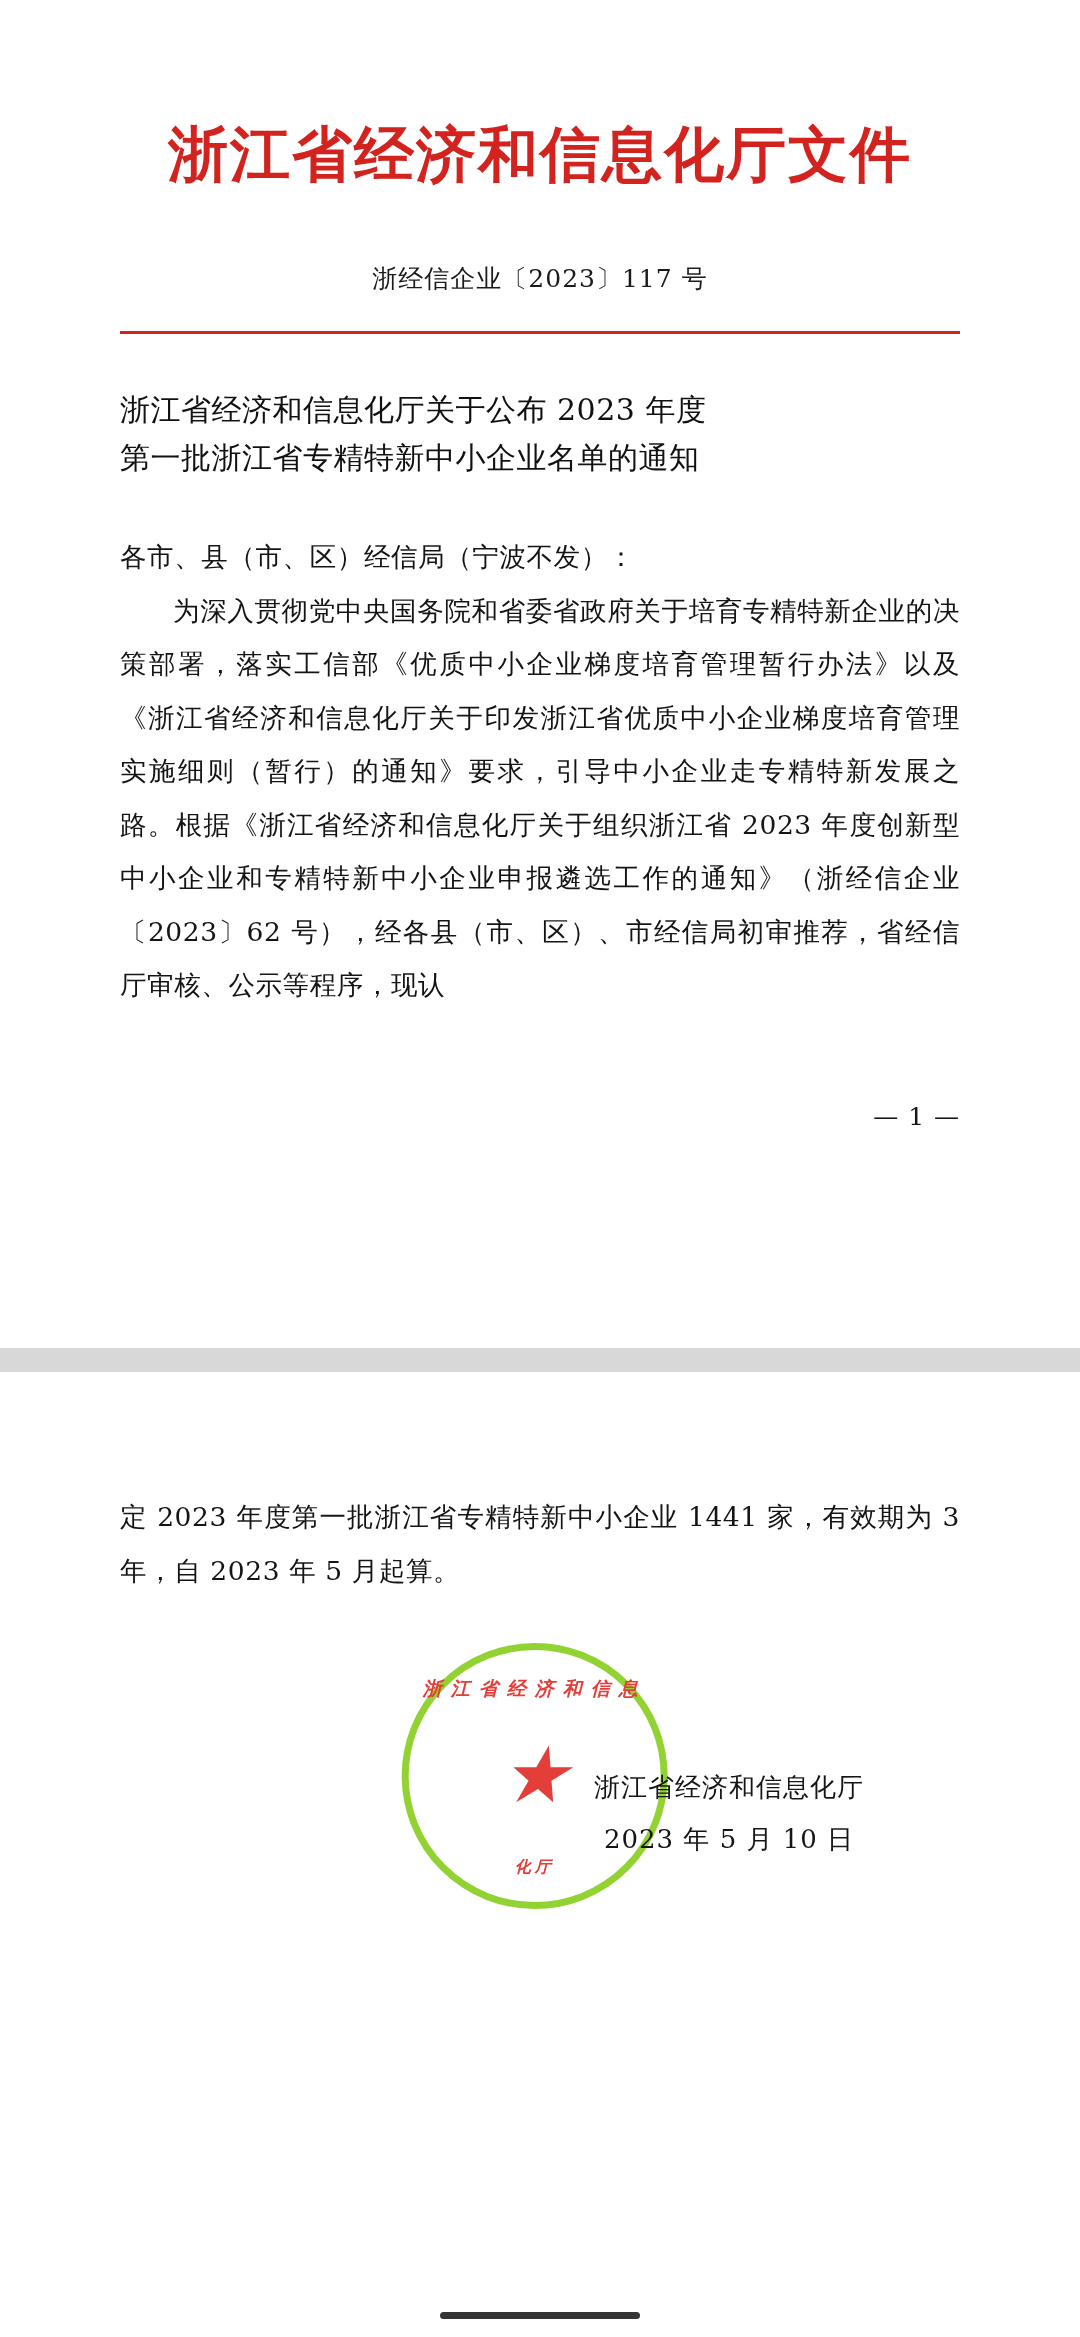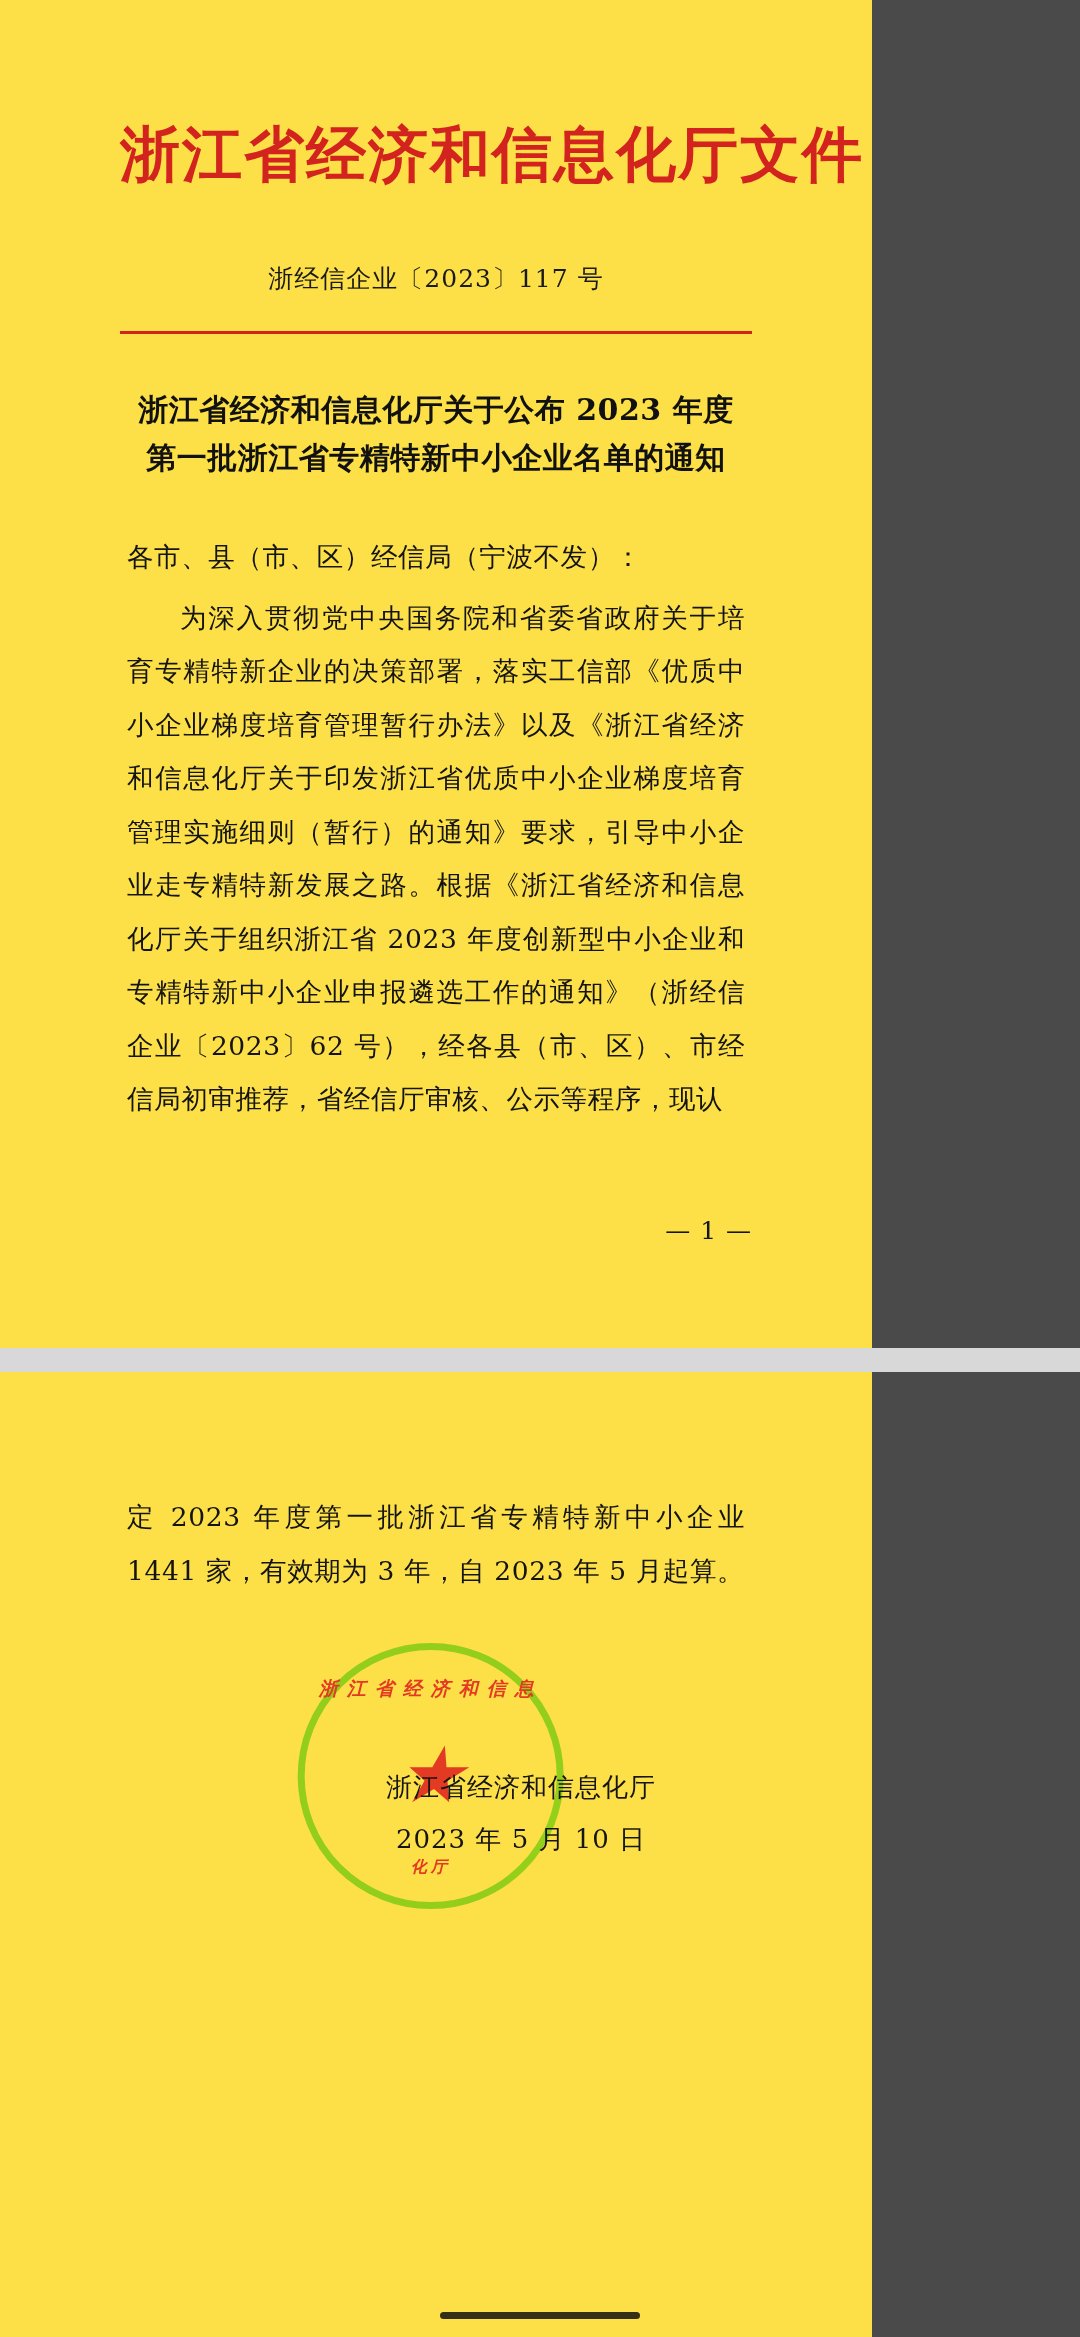--- a/index.html
+++ b/index.html
@@ -15,22 +15,22 @@
   }
   .screen {
     position: relative;
     width: 1080px;
     height: 2337px;
     background: #4a4a4a;
   }
   .page {
     position: absolute;
     left: 0;
-    width: 872px;
-    background: #fde047;
+    width: 1080px;
+    background: #ffffff;
     box-sizing: border-box;
   }
   .page-1 {
     top: 0;
     height: 1348px;
     padding: 0 120px;
   }
   .gap {
     position: absolute;
     top: 1348px;
@@ -67,43 +67,42 @@
   }
   .red-rule {
     margin-top: 36px;
     height: 3px;
     background: #d2231f;
     width: 100%;
   }
 
   
   .doc-title {
-    text-align: center;
     font-size: 30px;
-    font-weight: bold;
+    font-weight: normal;
     color: #111;
     line-height: 1.6;
     margin-top: 52px;
     font-family: "DejaVu Serif", serif;
     letter-spacing: 0.5px;
   }
 
   
   .body-block {
     margin-top: 48px;
     font-size: 26.5px;
     line-height: 2.02;
     color: #141414;
     font-family: "DejaVu Serif", serif;
     text-align: justify;
     text-justify: inter-ideograph;
     letter-spacing: 0.6px;
   }
   .body-block p {
-    margin: 7px;
+    margin: 0;
   }
   .indent {
     text-indent: 2em;
   }
   .page-num {
     text-align: right;
     font-size: 25px;
     color: #151515;
     margin-top: 90px;
     font-family: "DejaVu Serif", serif;

